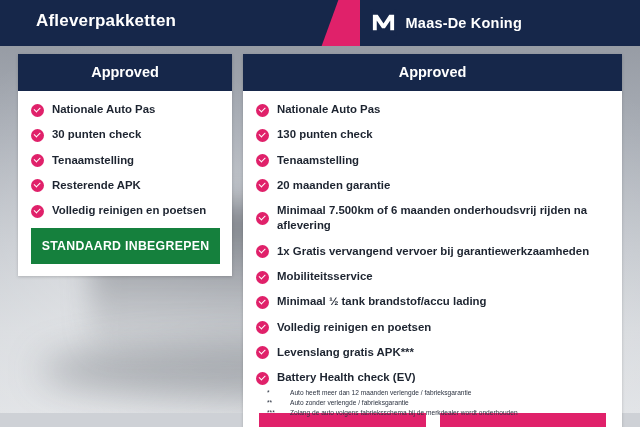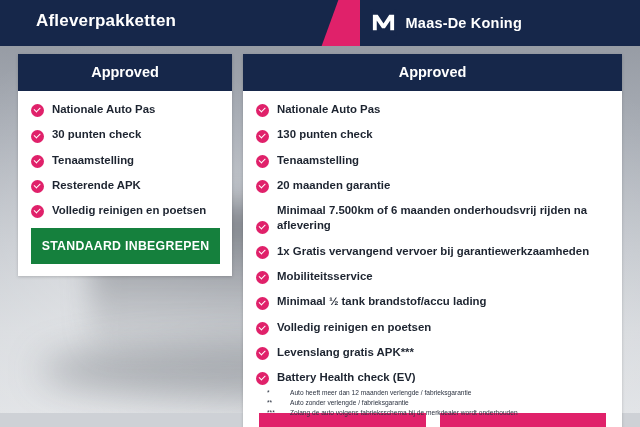--- a/index.html
+++ b/index.html
@@ -117,21 +117,21 @@
     text-align: center;
     font-weight: bold;
     font-size: 14.5px;
     padding: 10px 4px 11px;
   }
   .card-body { padding: 11px 12px 12px 13px; }
 
   ul.features { list-style: none; margin: 0; padding: 0; }
   ul.features li {
     display: flex;
-    align-items: flex-end;
+    align-items: center;
     gap: 8px;
     margin: 0 0 10px 0;
     font-size: 11.4px;
     font-weight: bold;
     color: #1d2430;
     line-height: 1.34;
   }
   .tick {
     flex: 0 0 auto;
     width: 13px; height: 13px;

